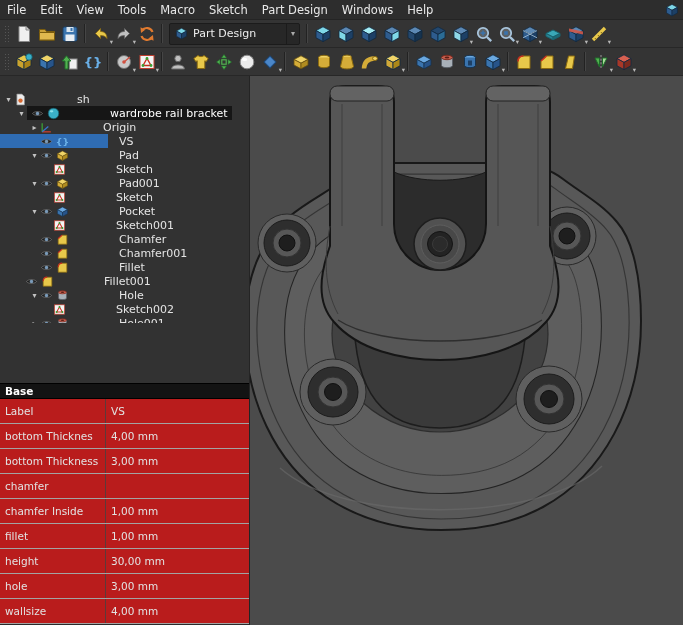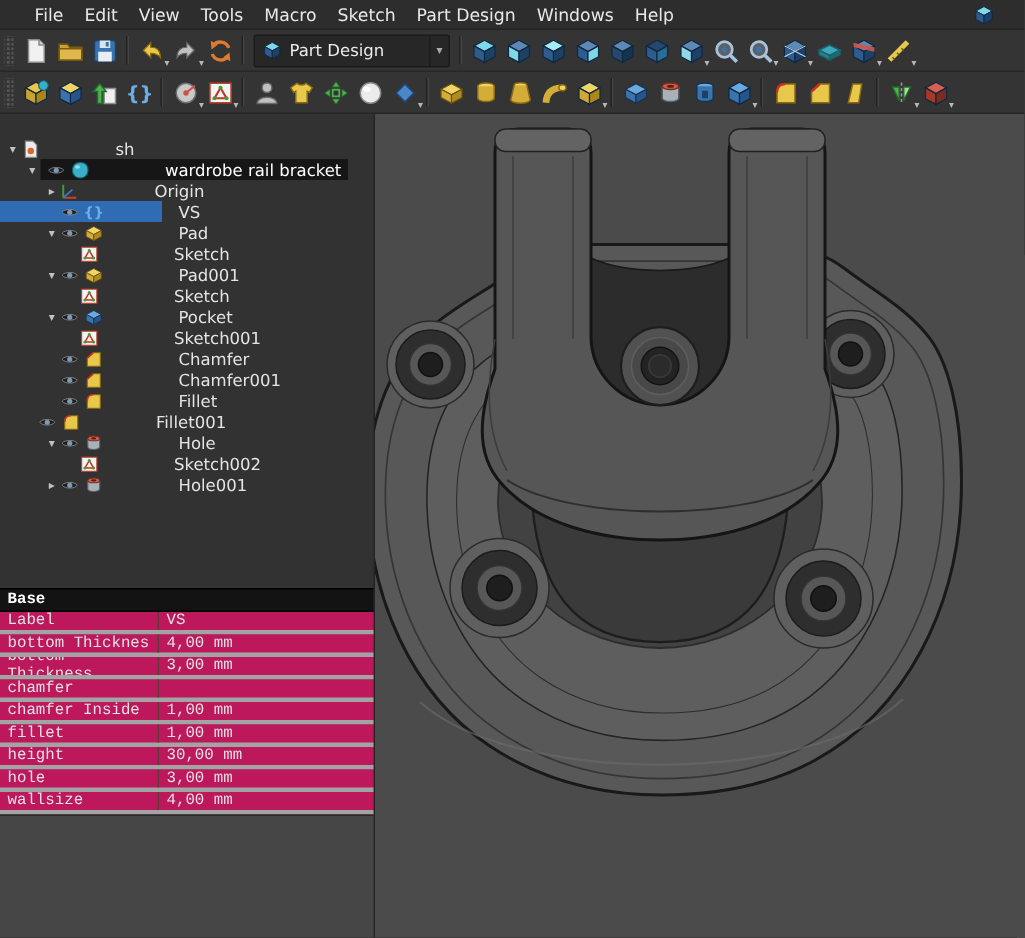--- a/index.html
+++ b/index.html
@@ -1,20 +1,20 @@
 <!DOCTYPE html>
 <html><head>
 <meta charset="utf-8">
 <style>
   html,body{margin:0;padding:0;width:683px;height:625px;overflow:hidden;
     background:#333;font-family:"DejaVu Sans",sans-serif;-webkit-font-smoothing:antialiased;}
   .app{width:683px;height:625px;display:flex;flex-direction:column;}
   
   .menubar{height:20px;background:#2d2d2d;border-bottom:1px solid #242424;
-    display:flex;align-items:center;padding:0 16px;font-size:11.5px;color:#e8e8e8;box-sizing:border-box;}
+    display:flex;align-items:center;padding:0 0;font-size:11.5px;color:#e8e8e8;box-sizing:border-box;}
   .menu-item{padding:2px 7px;border-radius:2px;white-space:nowrap;}
   .menubar .logo{margin-left:auto;display:flex;margin-right:4px;}
   
   .toolbar{height:28px;background:#343434;border-bottom:1px solid #272727;
     display:flex;align-items:center;padding:0 2px;box-sizing:border-box;}
   .tbtn{width:23px;height:24px;display:flex;align-items:center;justify-content:center;
     position:relative;border-radius:3px;flex:0 0 auto;}
   .bicon{display:flex;}
   .dd{position:absolute;right:-1px;bottom:0;font-size:6.5px;color:#b8b8b8;}
   .tsep{width:1px;height:19px;background:#222;border-right:1px solid #454545;margin:0 3px;flex:0 0 auto;}
@@ -35,24 +35,24 @@
   .tree{height:254px;padding-top:16px;box-sizing:border-box;font-size:11px;overflow:hidden;}
   .tree-row{height:14px;display:flex;align-items:center;position:relative;white-space:nowrap;}
   .tree-row.selected::before{content:'';position:absolute;left:0;top:0;width:108px;height:14px;background:#2f6cb3;}
   .exp{width:11px;display:inline-block;text-align:center;color:#c2c2c2;font-size:8px;position:relative;}
   .rowc{position:relative;display:inline-flex;align-items:center;gap:3px;height:14px;color:#e4e4e4;}
   .tree-row.active .rowc{background:#161616;padding:0 4px;color:#fff;}
   .ticon{width:13px;height:13px;display:flex;}
   .lbl{padding-left:1px;margin-left:46px;}
   .tree-spacer{height:62px;}
   
-  .props{font-size:10.5px;font-family:Liberation Mono, monospace;}
+  .props{font-size:10.5px;}
   .props-header{height:16px;background:#131313;border-top:1px solid #000;border-bottom:1px solid #000;
     color:#fff;font-weight:bold;display:flex;align-items:center;padding-left:5px;box-sizing:border-box;}
-  .prow{height:15px;display:flex;background:#be185d;border-bottom:3px solid #a3a3a3;box-sizing:border-box;}
+  .prow{height:25px;display:flex;background:#b91c1c;border-bottom:1px solid #a3a3a3;box-sizing:border-box;}
   .pname{width:106px;border-right:1px solid #5d3a3a;display:flex;align-items:center;
     padding-left:5px;color:#e2e2e2;box-sizing:border-box;overflow:hidden;}
   .pval{flex:1;display:flex;align-items:center;padding-left:5px;color:#e2e2e2;overflow:hidden;}
   .left-bottom{flex:1;background:#464646;border-top:1px solid #2a2a2a;}
   
   .viewport{flex:1;background:#4b4b4b;position:relative;overflow:hidden;}
   .viewport svg{display:block;}
 </style>
 </head>
 <body>

